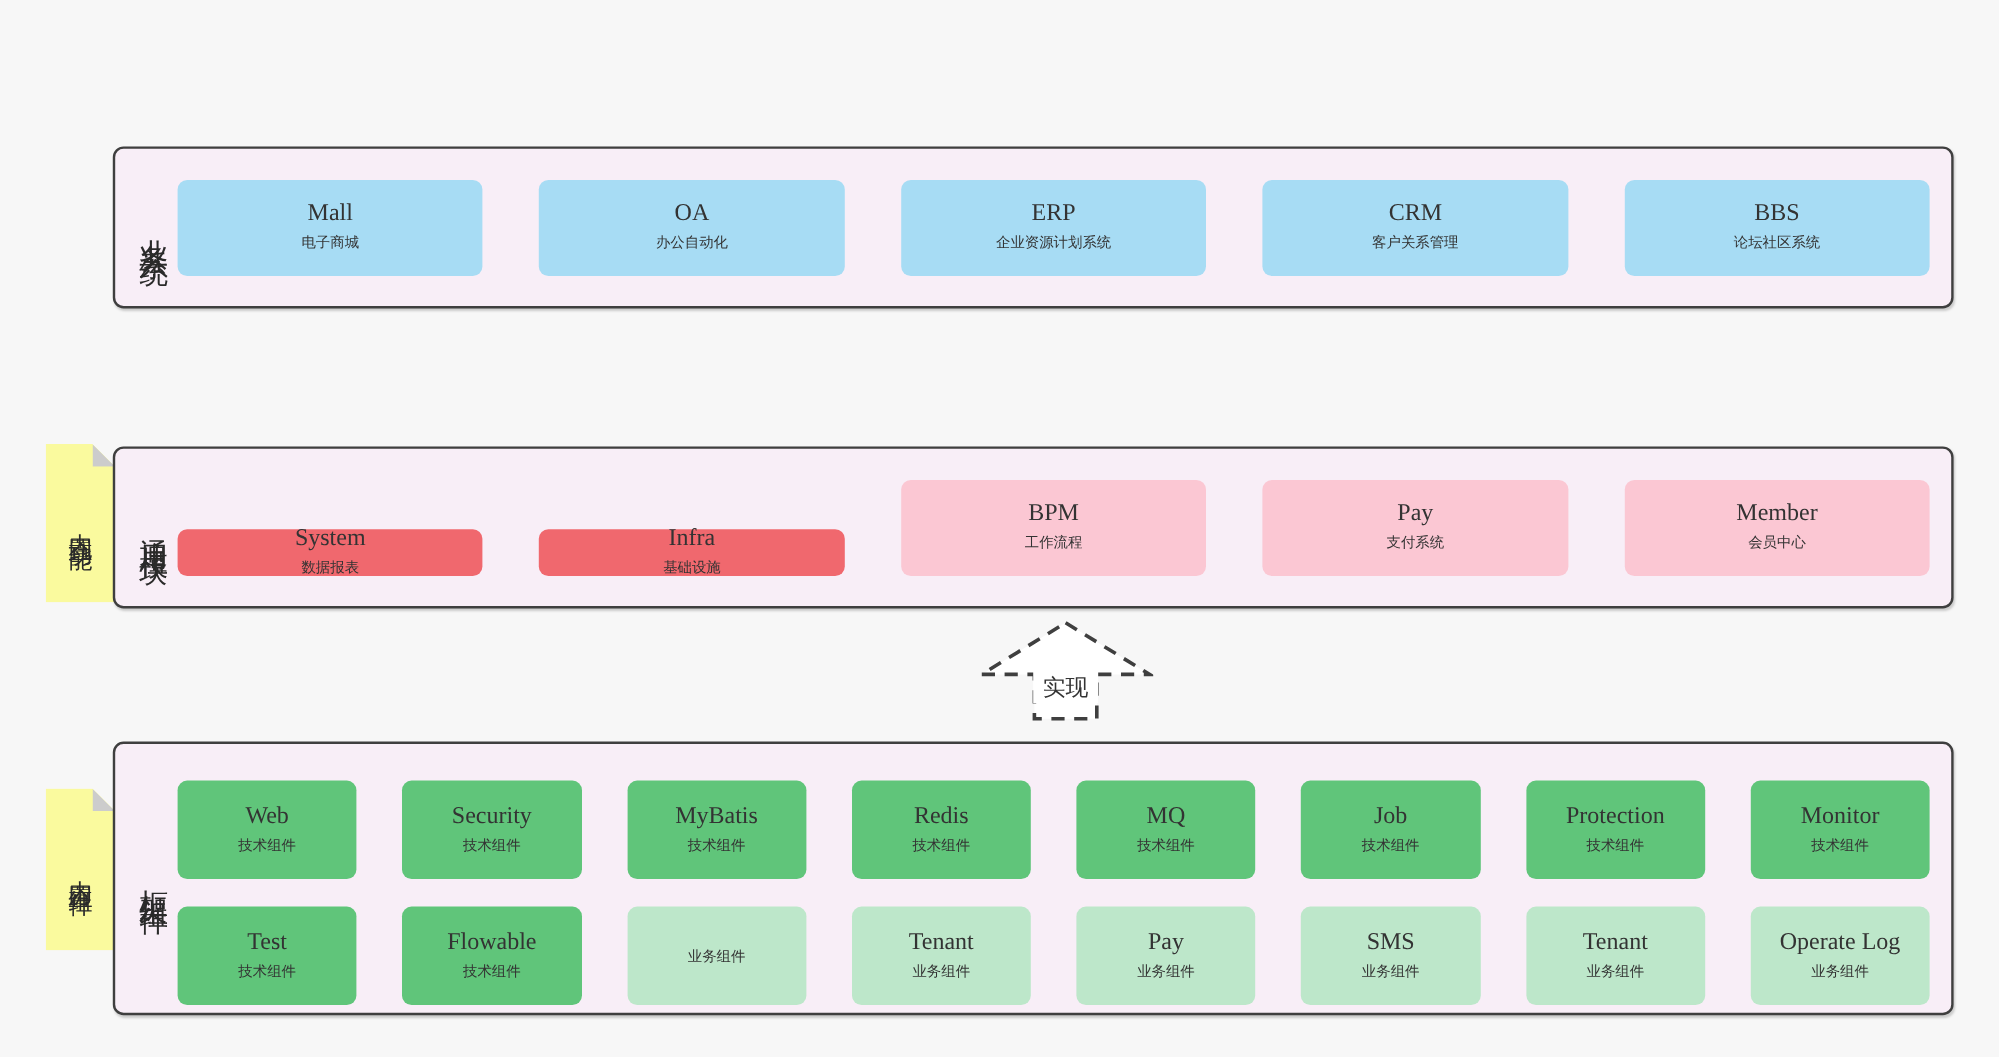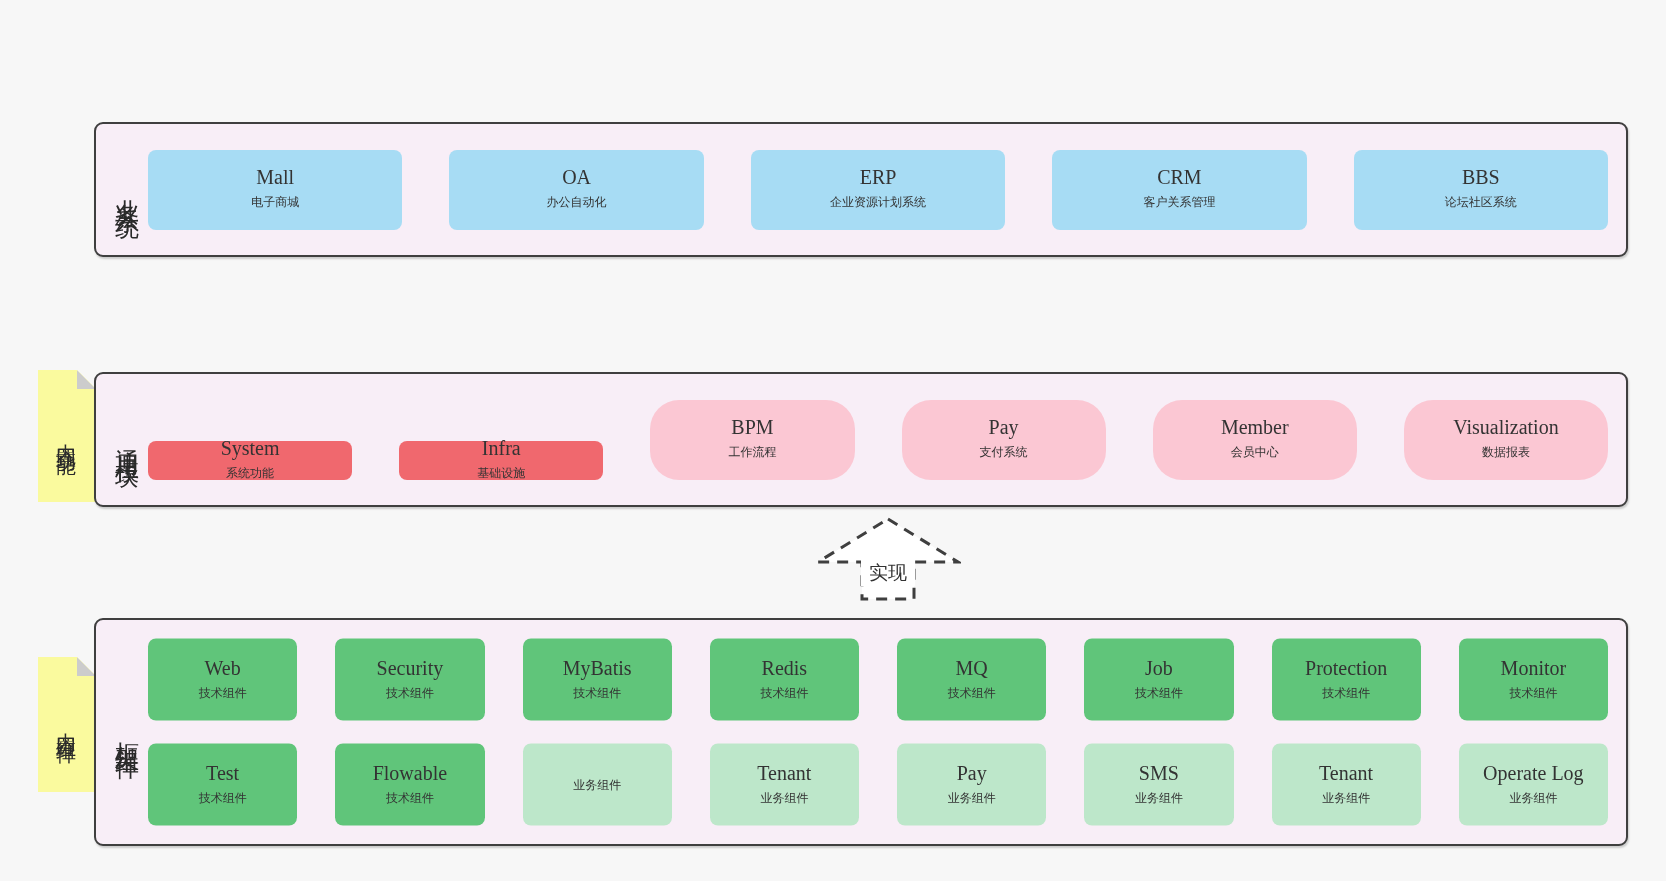--- a/index.html
+++ b/index.html
@@ -10,29 +10,29 @@
     border:2px solid var(--line,#3f3f3f);border-radius:9px;z-index:2;
     box-shadow:1px 2px 2px rgba(0,0,0,.18);}
   .vlabel{position:absolute;left:15px;top:50%;transform:translateY(-50%);
     writing-mode:vertical-rl;text-orientation:upright;font-size:24px;letter-spacing:5px;
     color:#2a2a2a;white-space:nowrap;}
 
   .boxrow{position:absolute;left:52px;right:18px;top:50%;transform:translateY(-50%);
     display:flex;gap:47px;height:80px;font-family:Liberation Serif, serif;}
   .rows{position:absolute;left:52px;right:18px;top:50%;transform:translateY(-50%);
     display:flex;flex-direction:column;gap:23px;}
-  .rows .boxrow{position:relative;left:0;right:0;top:0;transform:none;gap:38px;height:82px;}
+  .rows .boxrow{position:relative;left:0;right:0;top:12px;transform:none;gap:38px;height:82px;}
 
   .box{flex:1;border-radius:8px;display:flex;flex-direction:column;align-items:center;
     justify-content:center;text-align:center;color:var(--text,#333);padding:2px 4px;box-sizing:border-box;}
   .box .en{font-size:20px;line-height:25px;}
   .box .zh{font-size:12px;line-height:24px;}
   .blue{background:var(--blue,#a7dcf4);}
   .red{background:var(--red,#f0686e);margin-top:41px;}
-  .pink{background:var(--pink,#fbc7d3);border-radius:29px;}
+  .pink{background:var(--pink,#fbc7d3);}
   .green{background:var(--green,#60c57a);}
   .lightgreen{background:var(--lightgreen,#bde7ca);}
 
   .note{position:absolute;left:38px;width:58px;background:var(--note,#fafa9e);z-index:1;
     display:flex;align-items:center;justify-content:center;
     clip-path:polygon(0 0,calc(100% - 19px) 0,100% 19px,100% 100%,0 100%);}
   .note::after{content:"";position:absolute;top:0;right:0;width:19px;height:19px;
     background:var(--fold,#ccc);clip-path:polygon(0 0,100% 100%,0 100%);}
   .note-text{writing-mode:vertical-rl;text-orientation:upright;font-size:20px;
     letter-spacing:4px;color:#2a2a2a;}
@@ -78,41 +78,37 @@
       </div>
     </div>
   </section>
 
 
   <section class="container" style="top:372px;height:131px;">
     <div class="vlabel">通用模块</div>
     <div class="boxrow">
       <div class="box red">
         <div class="en">System</div>
-        <div class="zh">系统功能</div>
+        <div class="zh">数据报表</div>
       </div>
       <div class="box red">
         <div class="en">Infra</div>
         <div class="zh">基础设施</div>
       </div>
       <div class="box pink">
         <div class="en">BPM</div>
         <div class="zh">工作流程</div>
       </div>
       <div class="box pink">
         <div class="en">Pay</div>
         <div class="zh">支付系统</div>
       </div>
       <div class="box pink">
         <div class="en">Member</div>
         <div class="zh">会员中心</div>
-      </div>
-      <div class="box pink">
-        <div class="en">Visualization</div>
-        <div class="zh">数据报表</div>
       </div>
     </div>
   </section>
 
   <div class="arrow" style="left:815px;top:516px;">
     <svg width="146" height="86" viewBox="0 0 146 86">
       <path d="M73 3 L143 46 L99 46 L99 83 L47 83 L47 46 L3 46 Z"></path>
       <rect x="46" y="42" width="54" height="28" fill="#ffffff"></rect>
       <text x="73" y="63" text-anchor="middle">实现</text>
     </svg>

